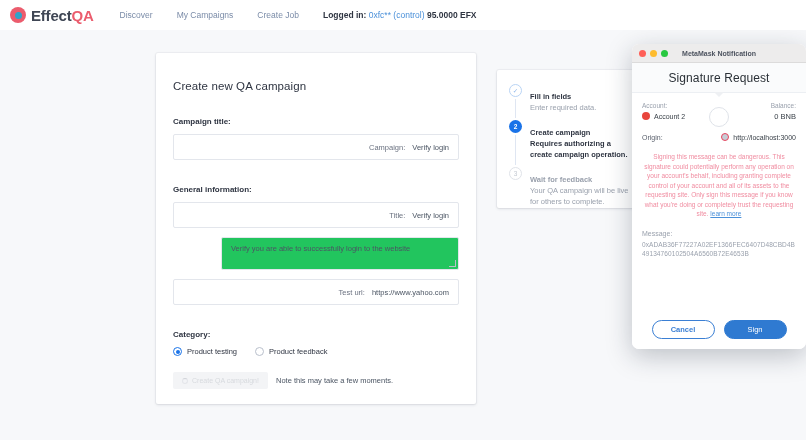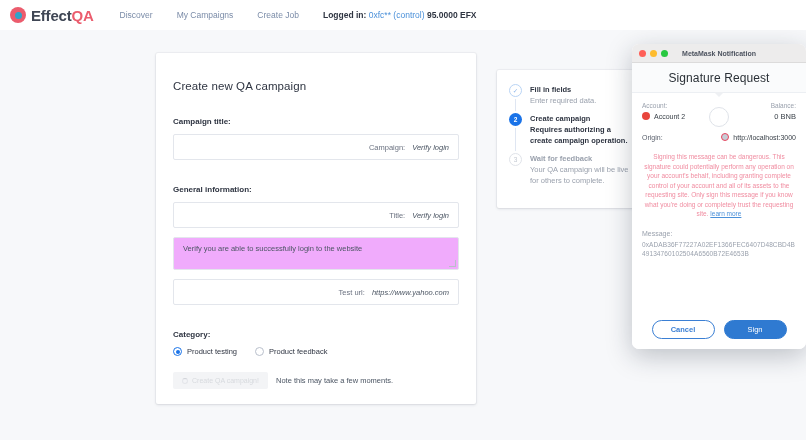--- a/index.html
+++ b/index.html
@@ -79,30 +79,31 @@
     border:1px solid #e3e6ec;
     border-radius:2px;
     display:flex; align-items:center;
     padding:0 9px;
     gap:7px;
     background:#fff;
     margin-bottom:9px;
     justify-content:flex-end;
   }
   .field-label { font-size:7.5px; color:#6b7280; white-space:nowrap; }
-  .field-value { font-size:7.5px; color:#4b5563;font-style:italic; }
+  .field-value { font-size:7.5px; color:#4b5563; }
   .textarea {
     height:33px;
     border:1px solid #e3e6ec;
     border-radius:2px;
     padding:6px 9px;
     font-size:7.5px; color:#4b5563;
     margin-bottom:9px;
     position:relative;
-    background:#f0abfc;
+    background:#22c55e;
+    margin-left:48px;
   }
   .textarea::after {
     content:""; position:absolute; right:2px; bottom:2px;
     width:6px; height:6px;
     border-right:1px solid #b9bfc9;
     border-bottom:1px solid #b9bfc9;
   }
   .radio-row { display:flex; align-items:center; gap:12px; margin-top:2px; }
   .radio { display:flex; align-items:center; gap:5px; margin-right:6px; }
   .radio .dot {
@@ -146,21 +147,21 @@
   .step .gut { width:13px; flex:none; display:flex; flex-direction:column; align-items:center; }
   .bullet {
     width:13px; height:13px; border-radius:50%;
     display:flex; align-items:center; justify-content:center;
     font-size:6.5px; flex:none;
   }
   .bullet.done { border:1px solid #b9d4f5; color:#8ab4ea; background:#fff; }
   .bullet.active { background:#1a73e8; color:#fff; font-weight:bold; }
   .bullet.todo { border:1px solid #e0e3e9; color:#c3c8d1; background:#fff; }
   .rail { width:1px; flex:1; background:#dfe6f2; margin:2px 0; min-height:10px; }
-  .step .body { padding-bottom:7px; }
+  .step .body { padding-bottom:7px;margin-top:7px; }
   .step-title { font-size:7.5px; font-weight:bold; color:#2f3542; line-height:11px; }
   .step-desc { font-size:7.5px; color:#9aa1ad; line-height:11px; }
   .step.active .step-title { color:#2f3542; }
   .step.active .step-desc { color:#2f3542; font-weight:bold; }
   .step.todo .step-title { color:#9aa1ad; font-weight:bold; }
 
   
   .mm {
     position:absolute;
     left:632px; top:14px;

